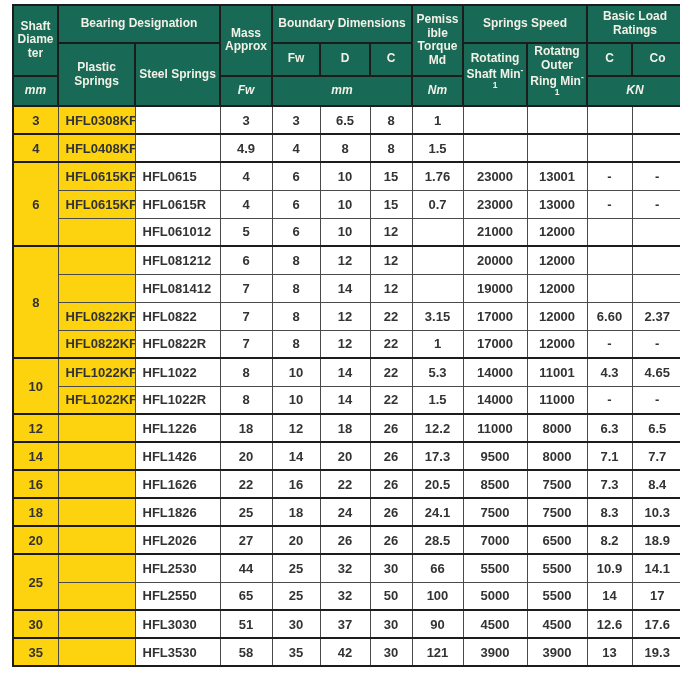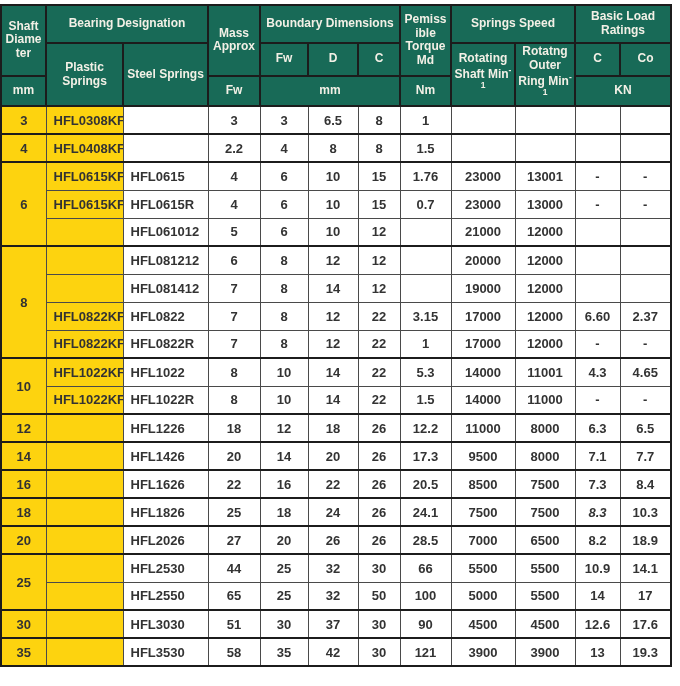--- a/index.html
+++ b/index.html
@@ -8,34 +8,34 @@
     --yellow: #fdd30f;
     --cell-text: #333333;
     --grid: #4a4a4a;
     --grid-dark: #1c1c1c;
   }
   * { box-sizing: border-box; }
   body {
     margin: 0; width: 680px; height: 686px; background: #ffffff;
     font-family: "Liberation Sans", sans-serif;
   }
-  .wrap { padding: 4px 0; }
+  .wrap { padding: 4px 12px; }
   table.spec {
     border-collapse: collapse; table-layout: fixed; width: 668px;
     border: 2px solid var(--grid-dark);
   }
   th {
     background: var(--header-bg); color: var(--header-text);
     font-weight: bold; font-size: 12px; line-height: 1.15;
     border: 2px solid var(--grid-dark); text-align: center;
     padding: 1px 2px; overflow-wrap: break-word; word-break: break-word;
   }
   tr.h1 th { height: 38px; }
   tr.h2 th { height: 30px; }
-  tr.h3 th { height: 28px; }
+  tr.h3 th { height: 28px; font-style: italic; }
   th sup { font-size: 8.5px; }
   td {
     border: 1px solid var(--grid); font-size: 13px; font-weight: bold;
     color: var(--cell-text); height: 28px; text-align: center;
     padding: 0 3px; overflow: hidden; white-space: nowrap;
   }
   td.shaft { background: var(--yellow); }
   td.plastic { background: var(--yellow); text-align: center; padding-left: 7px; }
   td.steel { text-align: left; padding-left: 7px; }
   tr.group-start td { border-top: 2px solid var(--grid-dark); }
@@ -100,21 +100,21 @@
           <td class="num">1</td>
           <td class="num"></td>
           <td class="num"></td>
           <td class="num"></td>
           <td class="num"></td>
         </tr>
         <tr class="group-start">
           <td rowspan="1" class="shaft">4</td>
           <td class="plastic">HFL0408KF</td>
           <td class="steel"></td>
-          <td class="num">2.2</td>
+          <td class="num">4.9</td>
           <td class="num">4</td>
           <td class="num">8</td>
           <td class="num">8</td>
           <td class="num">1.5</td>
           <td class="num"></td>
           <td class="num"></td>
           <td class="num"></td>
           <td class="num"></td>
         </tr>
         <tr class="group-start">
@@ -283,21 +283,21 @@
           <td rowspan="1" class="shaft">18</td>
           <td class="plastic"></td>
           <td class="steel">HFL1826</td>
           <td class="num">25</td>
           <td class="num">18</td>
           <td class="num">24</td>
           <td class="num">26</td>
           <td class="num">24.1</td>
           <td class="num">7500</td>
           <td class="num">7500</td>
-          <td class="num" style="font-style: italic; margin-top: 34px;">8.3</td>
+          <td class="num" style=" margin-top: 34px;">8.3</td>
           <td class="num">10.3</td>
         </tr>
         <tr class="group-start">
           <td rowspan="1" class="shaft">20</td>
           <td class="plastic"></td>
           <td class="steel">HFL2026</td>
           <td class="num">27</td>
           <td class="num">20</td>
           <td class="num">26</td>
           <td class="num">26</td>

